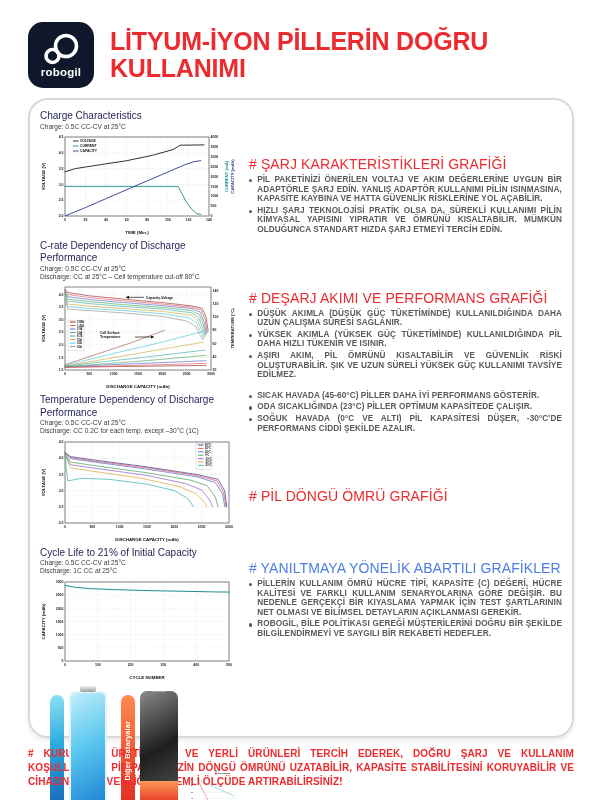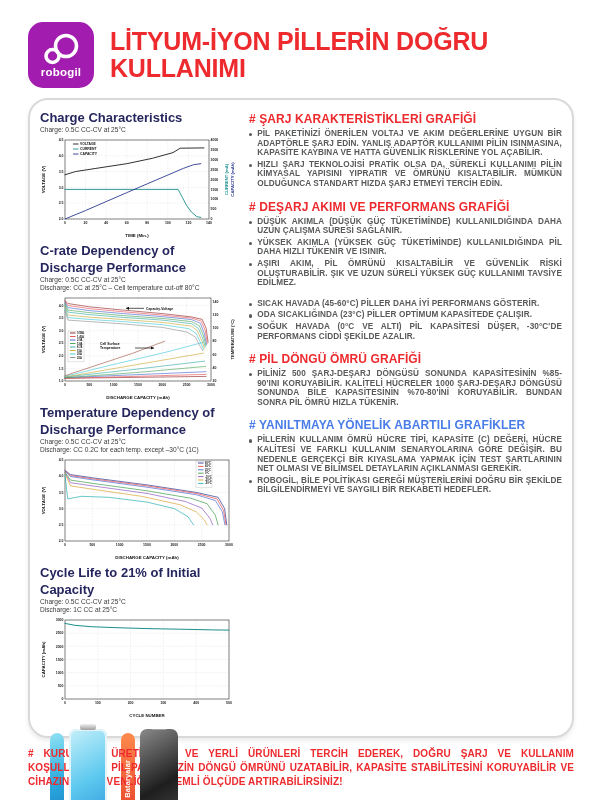--- a/index.html
+++ b/index.html
@@ -1,39 +1,39 @@
 <!DOCTYPE html>
 <html><head>
 <meta charset="utf-8">
 <style>
   * { margin:0; padding:0; box-sizing:border-box; }
   html,body { width:600px; background:#fff; font-family:"Liberation Sans", sans-serif; }
   .page { width:600px; height:800px; background:#fff; position:relative; overflow:hidden; padding:16px 26px 10px 28px; }
 
   
   .header { display:flex; align-items:center; gap:16px; height:78px; margin-bottom:4px; }
-  .logo { width:66px; height:66px; background:#a21caf; border-radius:15px; display:flex; flex-direction:column; align-items:center; justify-content:center; flex:0 0 auto; }
+  .logo { width:66px; height:66px; background:#0f172a; border-radius:15px; display:flex; flex-direction:column; align-items:center; justify-content:center; flex:0 0 auto; }
   .logo svg { display:block; }
   .logo .logo-word { color:#fff; font-size:11.5px; font-weight:bold; letter-spacing:.2px; margin-top:-2px; }
   .title { color:#ed2a2e; font-size:25px; font-weight:bold; line-height:1.08; letter-spacing:-.2px; width:400px; }
 
   
   .card { border:2px solid #d9d9d9; border-radius:20px; padding:10px 10px 6px 10px; height:640px; display:flex; gap:9px; box-shadow:0 3px 4px rgba(0,0,0,.08); }
   .left-col { width:200px; flex:0 0 auto; display:flex; flex-direction:column; }
   .right-col { flex:1; display:flex; flex-direction:column; padding-top:2px; }
 
   .chart-block { margin-bottom:4px; }
-  .chart-title { font-size:13px; font-weight:bold; color:#26265e; line-height:1.25; }
+  .chart-title { font-size:10px; font-weight:normal; color:#26265e; line-height:1.25; }
   .chart-sub { font-size:6.6px; color:#3a3a3a; line-height:1.25; }
   .chart-block svg { display:block; margin-top:1px; background:#fff; }
   svg text { font-family:"Liberation Sans", sans-serif; }
 
   
   .section { margin-bottom:9px; }
-  .section h3 { font-size:12px; font-weight:bold; color:#ed2a2e; letter-spacing:.1px; margin-bottom:3px; }
+  .section h3 { font-size:14px; font-weight:normal; color:#ed2a2e; letter-spacing:.1px; margin-bottom:3px;margin-top:44px; }
   .section.blue h3 { color:#4a7de8; }
   .section ul { list-style:none; }
   .section li { display:flex; gap:5px; margin-bottom:2px; }
   .section .dot { width:3.2px; height:3.2px; border-radius:50%; background:#58595b; margin-top:4px; flex:0 0 auto; }
   .section p { font-size:8.2px; font-weight:bold; color:#58595b; line-height:1.17; text-align:justify; letter-spacing:.1px; }
 
   
   .bat-section { display:flex; align-items:flex-end; gap:7px; padding:6px 0 0 6px; }
   .bat-group { display:flex; flex-direction:column; align-items:center; gap:5px; }
   .bat-row { display:flex; align-items:flex-end; gap:5px; }
@@ -419,24 +419,20 @@
           <li>
               <span class="dot"></span>
               <p>SOĞUK HAVADA (0°C VE ALTI) PİL KAPASİTESİ DÜŞER, -30°C'DE PERFORMANS CİDDİ ŞEKİLDE AZALIR.</p>
             </li>
         </ul>
       </div>
 
       <div class="section">
         <h3>#  PİL DÖNGÜ ÖMRÜ GRAFİĞİ</h3>
         <ul>
-          <li>
-              <span class="dot"></span>
-              <p>PİLİNİZ 500 ŞARJ-DEŞARJ DÖNGÜSÜ SONUNDA KAPASİTESİNİN %85-90'INI KORUYABİLİR. KALİTELİ HÜCRELER 1000 ŞARJ-DEŞARJ DÖNGÜSÜ SONUNDA BİLE KAPASİTESİNİN %70-80'İNİ KORUYABİLİR. BUNDAN SONRA PİL ÖMRÜ HIZLA TÜKENİR.</p>
-            </li>
         </ul>
       </div>
 
       <div class="section blue">
         <h3>#  YANILTMAYA YÖNELİK ABARTILI GRAFİKLER</h3>
         <ul>
           <li>
               <span class="dot"></span>
               <p>PİLLERİN KULLANIM ÖMRÜ HÜCRE TİPİ, KAPASİTE (C) DEĞERİ, HÜCRE KALİTESİ VE FARKLI KULLANIM SENARYOLARINA GÖRE DEĞİŞİR. BU NEDENLE GERÇEKÇİ BİR KIYASLAMA YAPMAK İÇİN TEST ŞARTLARININ NET OLMASI VE BİLİMSEL DETAYLARIN AÇIKLANMASI GEREKİR.</p>
             </li>

